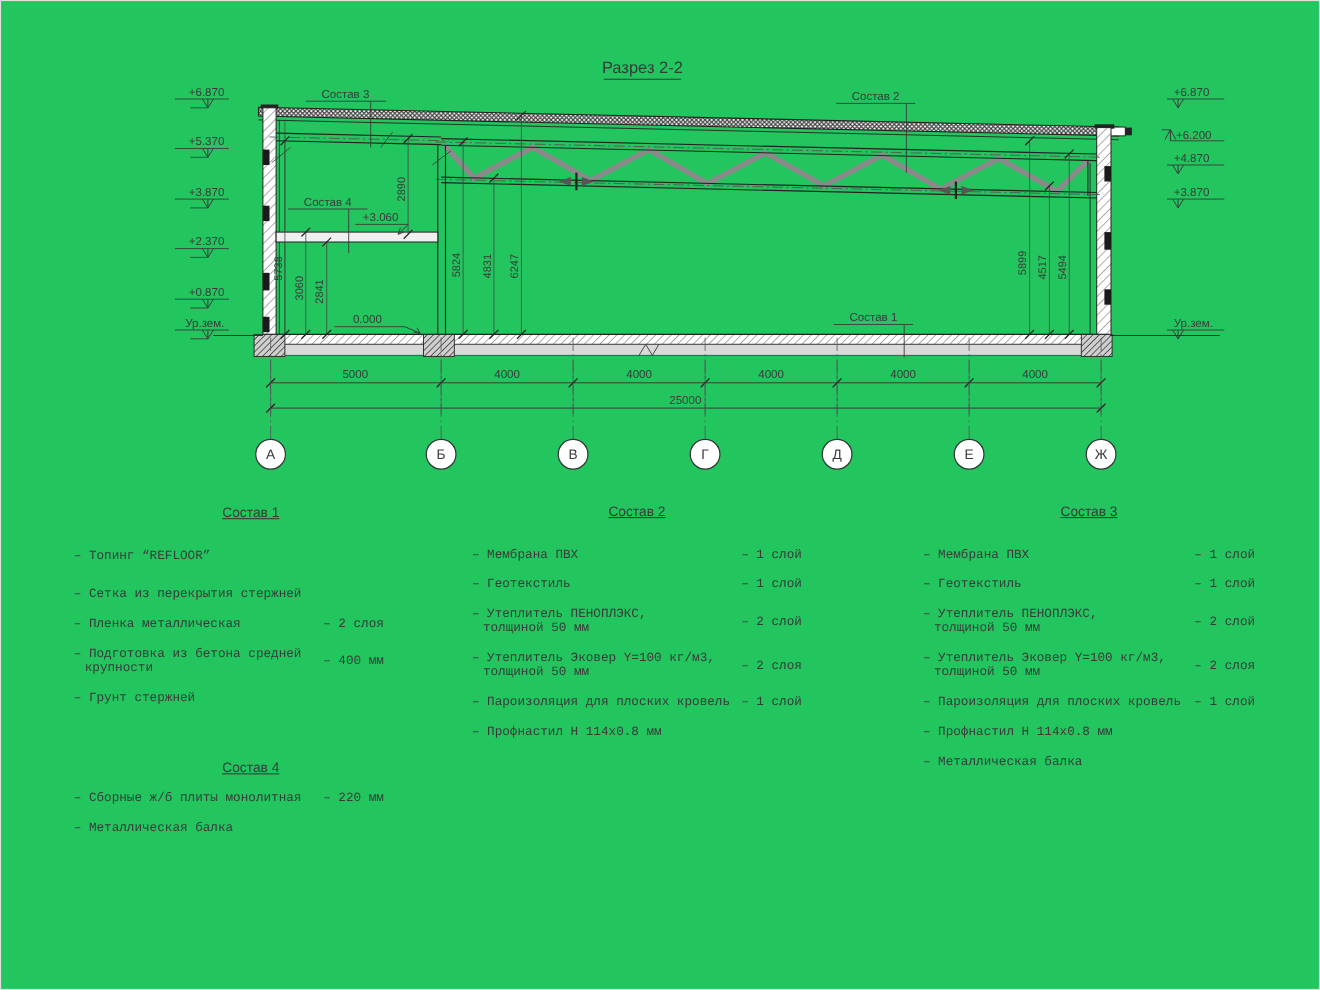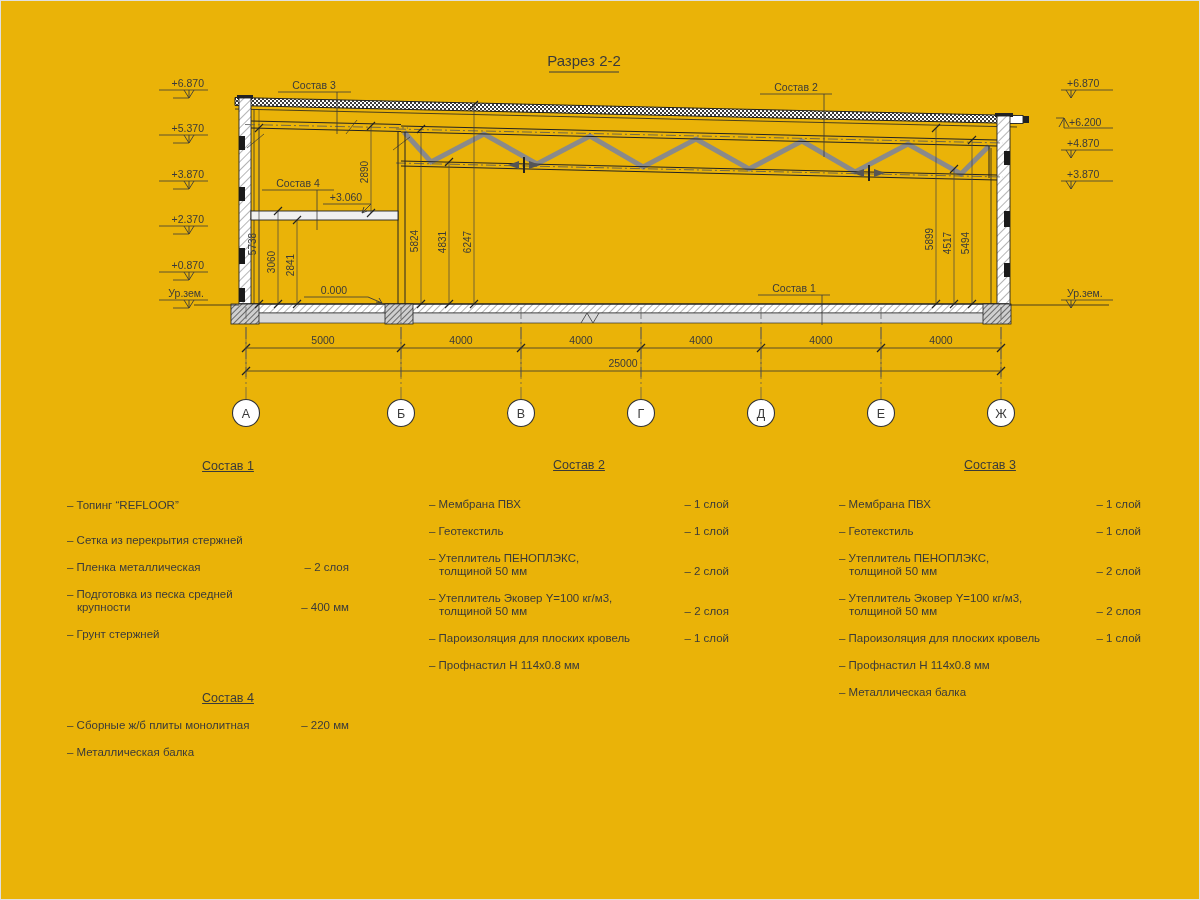--- a/index.html
+++ b/index.html
@@ -1,21 +1,21 @@
 <!DOCTYPE html>
 <html><head>
 <meta charset="utf-8">
 <style>
   html,body{margin:0;padding:0;background:#fff;}
-  .canvas{position:relative;width:1200px;height:900px;background:#eab308;overflow:hidden;
+  .canvas{position:relative;width:1200px;height:900px;background:#22c55e;overflow:hidden;
           font-family:"Liberation Sans", sans-serif;color:#3a3a3a;border:1px solid #e0e0e0;box-sizing:border-box;}
   svg text{fill:#3a3a3a;}
   .comp{position:absolute;font-size:11.5px;line-height:13px;color:#3a3a3a;}
   .comp-title{text-align:center;text-decoration:underline;font-size:12.5px;margin-bottom:26px;}
-  .comp .item{display:flex;justify-content:space-between;align-items:flex-end;margin-bottom:14px;}
+  .comp .item{display:flex;justify-content:space-between;align-items:center;margin-bottom:14px;font-family:Liberation Mono, monospace;}
   .comp .txt{white-space:nowrap;}
   .comp .l2{padding-left:10px;}
   .comp .val{white-space:nowrap;margin-left:8px;}
   .shift-title .comp-title{margin-left:40px;}
 </style>
 </head>
 <body>
 
 <div class="canvas">
 
@@ -393,21 +393,21 @@
     <div class="val"></div>
   </div>
   <div class="item">
     <div class="txt">
           <div>– Пленка металлическая</div>
         </div>
     <div class="val">– 2 слоя</div>
   </div>
   <div class="item">
     <div class="txt">
-          <div>– Подготовка из песка средней</div>
+          <div>– Подготовка из бетона средней</div>
       <div class="l2">крупности</div>
         </div>
     <div class="val">– 400 мм</div>
   </div>
   <div class="item">
     <div class="txt">
           <div>– Грунт стержней</div>
         </div>
     <div class="val"></div>
   </div>

